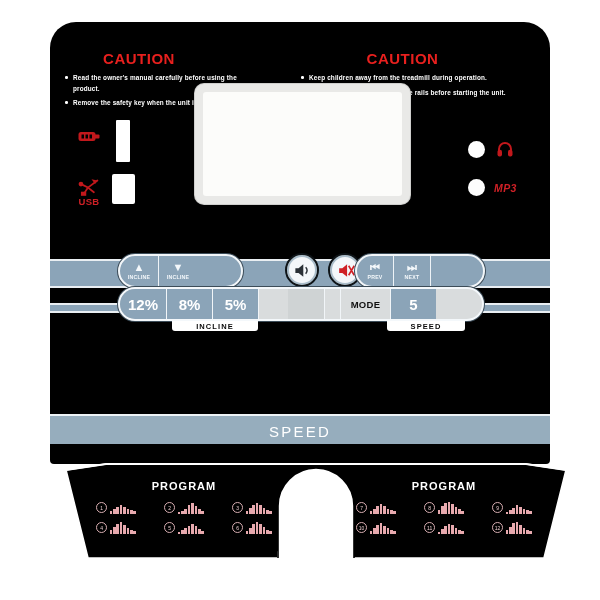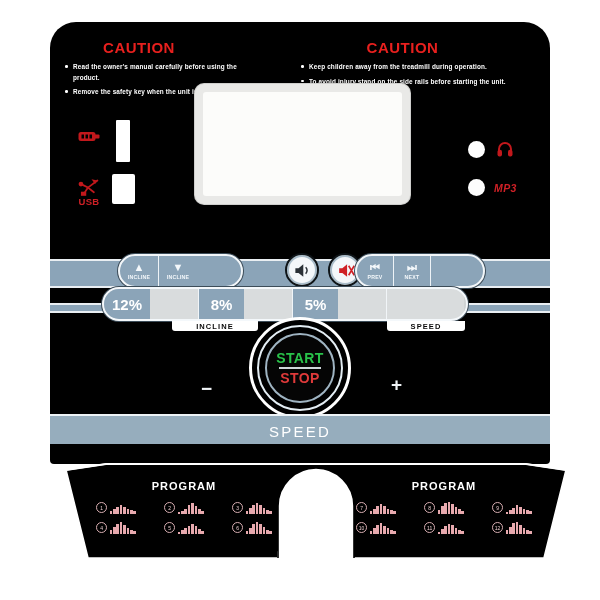--- a/index.html
+++ b/index.html
@@ -14,21 +14,21 @@
     background:#000000;
     border-radius:26px 26px 4px 4px;
   }
 
   
   .caution{position:absolute;top:12px;color:#fff;}
   .caution.left{left:14px;width:190px;}
   .caution.right{left:250px;width:215px;}
   .caution-title{
     color:#e8201e;font-weight:bold;font-size:15px;letter-spacing:.5px;
-    text-align:center;margin:5px 0 6px 0;
+    text-align:center;margin:16px 0 6px 0;
   }
   .caution.left .caution-title{padding-right:40px;}
   .caution.right .caution-title{padding-right:10px;}
   .caution ul{margin:0;padding:0;list-style:none;}
   .caution li{
     position:relative;padding-left:9px;margin-bottom:4px;
     font-size:6.4px;font-weight:bold;line-height:1.65;letter-spacing:.15px;
     color:#ffffff;
   }
   .caution li:before{
@@ -106,24 +106,24 @@
   #btn-voldown{left:235px;}
   #btn-mute{left:278px;}
   #btn-volup{left:321px;}
 
   
   #band2{
     position:absolute;left:0px;top:281px;width:500px;height:6px;
     background:#8ba4b8;border-top:2px solid #e9eef2;border-bottom:2px solid #e9eef2;
   }
   #preset-pill{
-    position:absolute;left:52px;top:265px;width:366px;height:34px;
+    position:absolute;left:68px;top:265px;width:366px;height:34px;
     background:#d9dcdd;border:2.4px solid #f4f8fb;border-radius:17px;
     box-sizing:border-box;display:flex;align-items:stretch;
-    box-shadow:0 0 0 1px #3c4c58;overflow:hidden;gap:48px;
+    box-shadow:0 0 0 1px #3c4c58;overflow:hidden;
   }
   .pkey{
     display:flex;align-items:center;justify-content:center;
     font-weight:bold;border-left:1.5px solid #f1f5f8;box-sizing:border-box;
   }
   .pkey:first-child{border-left:none;}
   .pkey.blue{background:#8ba4b8;color:#ffffff;font-size:15px;}
   .pkey.gray{background:#d9dcdd;color:#111;font-size:9.5px;letter-spacing:.3px;}
   .pkey.spacer{background:#d9dcdd;border-left:1.5px solid #f1f5f8;}
   .pkey.knob{background:#cfd3d4;border-left:none;border-right:none;}
@@ -294,38 +294,28 @@
 
     <div id="band2"></div>
 
     <div id="preset-pill">
       <div class="pkey blue" style="flex:0 0 46px">12%</div>
       <div class="pkey blue" style="flex:0 0 46px">8%</div>
       <div class="pkey blue" style="flex:0 0 46px">5%</div>
       <div class="pkey spacer" style="flex:0 0 30px"></div>
       <div class="pkey knob" style="flex:0 0 36px"></div>
       <div class="pkey spacer" style="flex:0 0 16px"></div>
+      <div class="pkey gray" style="flex:0 0 50px">MODE</div>
       <div class="pkey blue" style="flex:0 0 46px">5</div>
 
     </div>
 
     <div class="caplabel" id="cap-incline">INCLINE</div>
     <div class="caplabel" id="cap-speed">SPEED</div>
 
-    <div id="startstop">
-      <div class="ring" id="ring-outer"></div>
-      <div class="ring" id="ring-mid"></div>
-      <div class="ring" id="ring-inner">
-        <div id="txt-start">START</div>
-        <div id="ss-div"></div>
-        <div id="txt-stop">STOP</div>
-      </div>
-      <div id="sign-minus">−</div>
-      <div id="sign-plus">+</div>
-    </div>
 
     <div id="speedbar">
       <span>SPEED</span>
     </div>
     <div id="console-foot"></div>
   </div>
 
   <div id="lowerwrap">
     <svg width="600" height="115" viewBox="0 0 600 115">
       <path d="M50 8 L90 2 L510 2 L550 8 L528 96 L300 96 L300 90 L262 90 L262 96 L72 96 Z" fill="#000000" stroke="#ffffff" stroke-width="1.6"></path>

